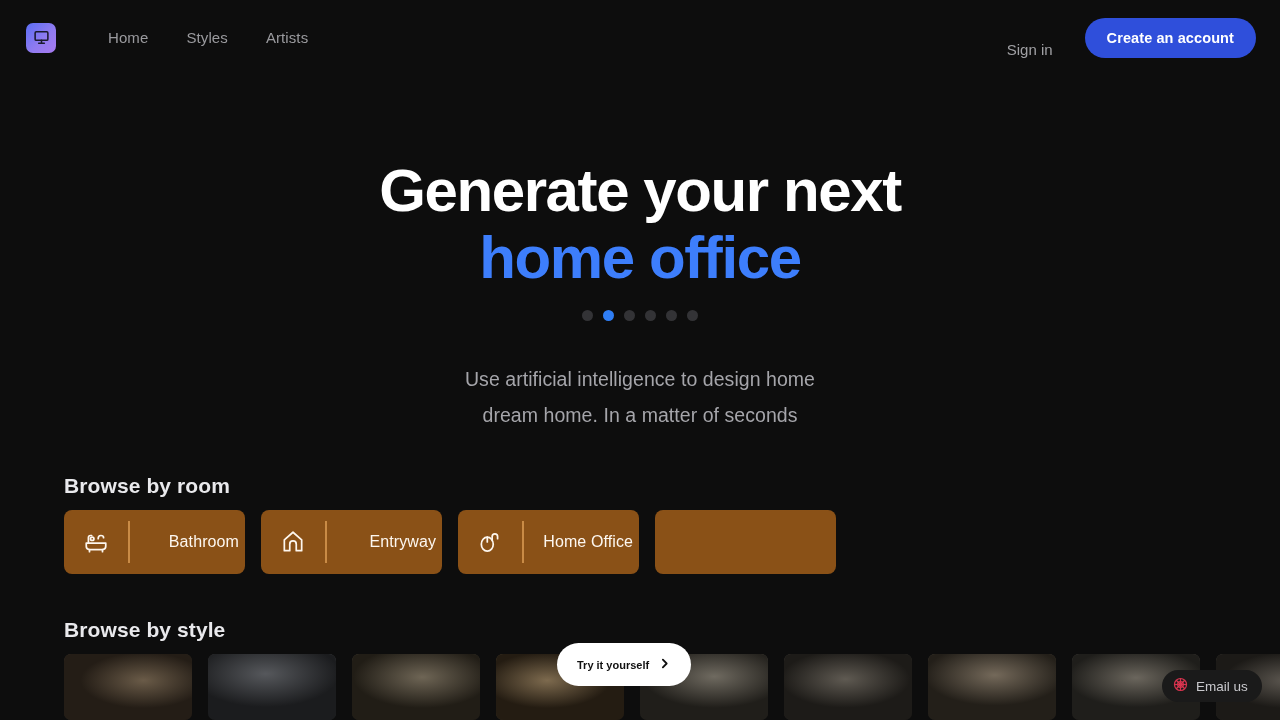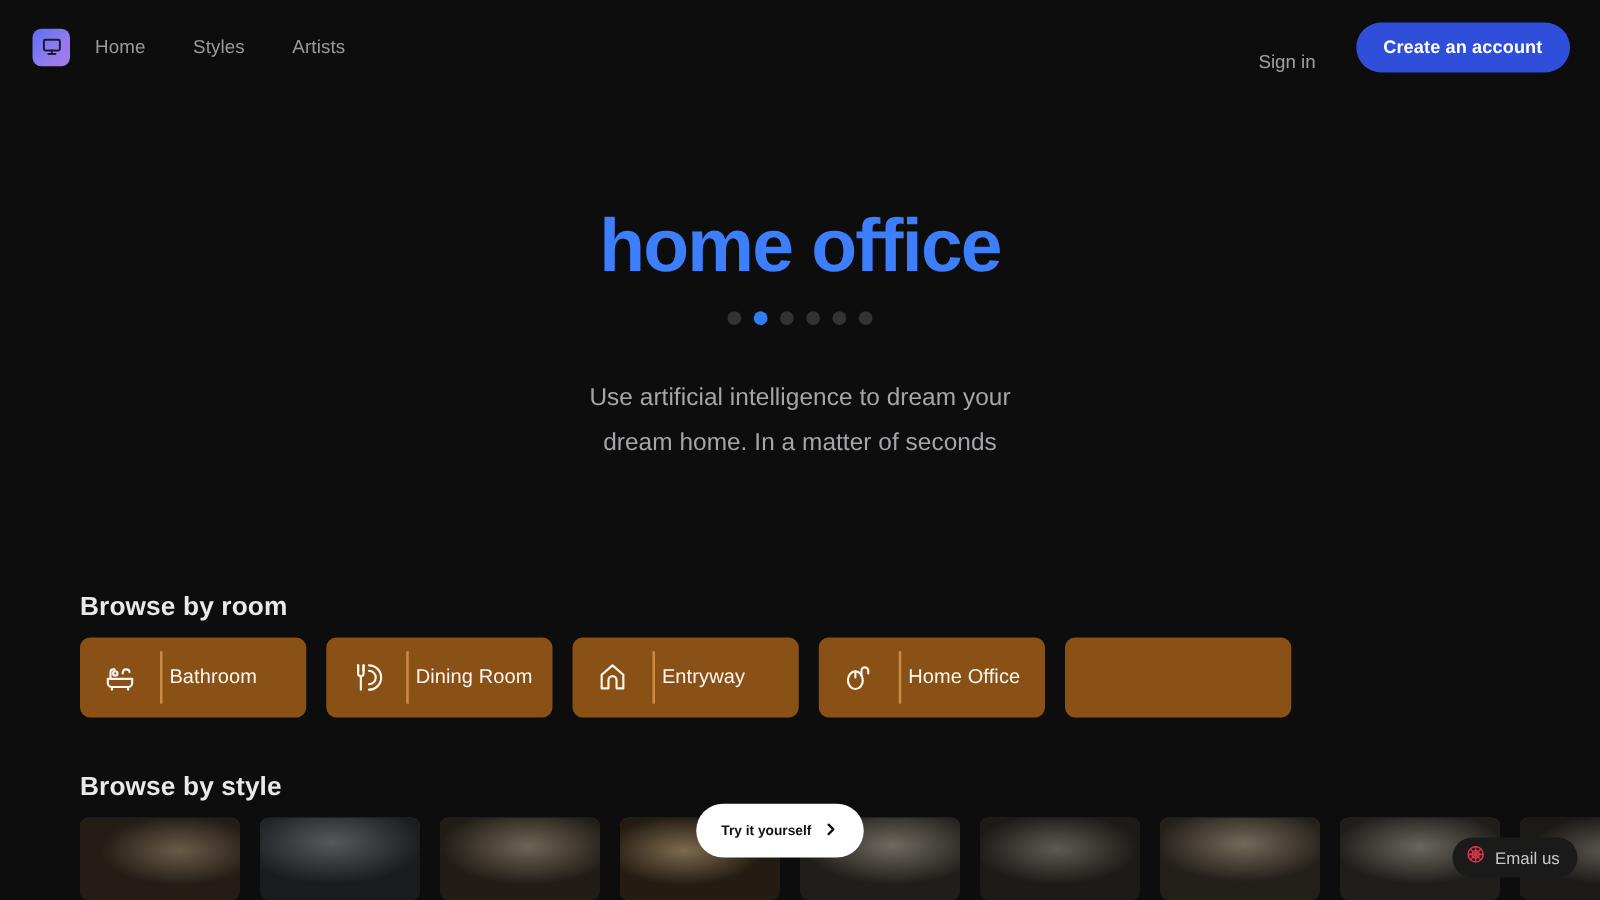--- a/index.html
+++ b/index.html
@@ -16,21 +16,21 @@
     position:absolute; top:0; left:0; width:1280px; height:75px;
     display:flex; align-items:center; padding:0 24px;
   }
   .logo {
     width:30px; height:30px; border-radius:7px;
     background:linear-gradient(135deg,#5b6ef5 0%,#8f7bf0 55%,#a87af0 100%);
     display:flex; align-items:center; justify-content:center;
     flex:0 0 auto; margin-left:2px;
   }
   .logo svg { display:block; }
-  .nav-links { display:flex; align-items:center; gap:38px; margin-left:20px; }
+  .nav-links { display:flex; align-items:center; gap:38px; margin-left:52px; }
   .nav-link {
     color:#9a9a9e; font-size:15px; letter-spacing:.1px;
     text-decoration:none; cursor:pointer; white-space:nowrap;
   }
   .nav-right { margin-left:auto; display:flex; align-items:flex-end; gap:32px; }
   .signin { color:#a0a0a4; font-size:15px; cursor:pointer; white-space:nowrap; }
   .cta {
     background:#2f4fdb; color:#fff; font-size:14.5px; font-weight:bold;
     border:none; border-radius:22px; padding:0 22px; height:40px;
     cursor:pointer; white-space:nowrap; letter-spacing:.1px;
@@ -76,21 +76,21 @@
   }
   .room-icon {
     width:64px; flex:0 0 auto; display:flex;
     align-items:center; justify-content:center;
     color:#fdf6ee;
   }
   .room-divider {
     width:1.5px; height:42px; background:#c98b46; flex:0 0 auto;
   }
   .room-name {
-    flex:1 1 auto; text-align:left; color:#fdf7f0;
+    flex:1 1 auto; text-align:right; color:#fdf7f0;
     font-size:16px; letter-spacing:.1px; padding:0 6px;
     white-space:nowrap;
   }
 
   .style-row {
     position:absolute; top:654px; left:64px;
     display:flex; gap:16px; width:1260px;
   }
   .style-card {
     flex:0 0 auto; width:128px; height:66px;
@@ -168,34 +168,35 @@
     </div>
 
     <div class="nav-right">
       <span class="signin">Sign in</span>
       <button class="cta">Create an account</button>
     </div>
   </div>
 
   <div class="hero">
     <h1 class="headline">
+      <span>Generate your next</span>
       <span class="accent">home office</span>
     </h1>
 
     <div class="dots">
       <span class="dot"></span>
       <span class="dot active"></span>
       <span class="dot"></span>
       <span class="dot"></span>
       <span class="dot"></span>
       <span class="dot"></span>
     </div>
 
     <p class="subtitle">
-      <span>Use artificial intelligence to dream your</span><br>
+      <span>Use artificial intelligence to design home</span><br>
       <span>dream home. In a matter of seconds</span>
     </p>
   </div>
 
   <div class="section-label" id="label-room">Browse by room</div>
 
   <div class="room-row">
 
     <div class="room-card">
       <div class="room-icon">
@@ -206,34 +207,20 @@
           <path d="M14 9c0-2 1-3 2.5-3S19 7 19 8"></path>
           <line x1="6" y1="19" x2="6" y2="21"></line>
           <line x1="18" y1="19" x2="18" y2="21"></line>
         </svg>
       </div>
       <div class="room-divider"></div>
       <div class="room-name">Bathroom</div>
     </div>
 
 
-    <div class="room-card">
-      <div class="room-icon">
-        <svg width="26" height="26" viewBox="0 0 24 24" fill="none" stroke="currentColor" stroke-width="1.6" stroke-linecap="round" stroke-linejoin="round">
-          <path d="M6 3v6a2 2 0 0 0 2 2 2 2 0 0 0 2-2V3"></path>
-          <line x1="8" y1="11" x2="8" y2="21"></line>
-          <line x1="6" y1="3" x2="6" y2="7"></line>
-          <line x1="10" y1="3" x2="10" y2="7"></line>
-          <path d="M14 3a7 7 0 0 1 0 18"></path>
-          <path d="M14 7a4 4 0 0 1 0 10"></path>
-        </svg>
-      </div>
-      <div class="room-divider"></div>
-      <div class="room-name">Dining Room</div>
-    </div>
 
     <div class="room-card">
       <div class="room-icon">
         <svg width="26" height="26" viewBox="0 0 24 24" fill="none" stroke="currentColor" stroke-width="1.6" stroke-linecap="round" stroke-linejoin="round">
           <path d="M12 3 4 10v10h5v-6a3 3 0 0 1 6 0v6h5V10z"></path>
         </svg>
       </div>
       <div class="room-divider"></div>
       <div class="room-name">Entryway</div>
     </div>

